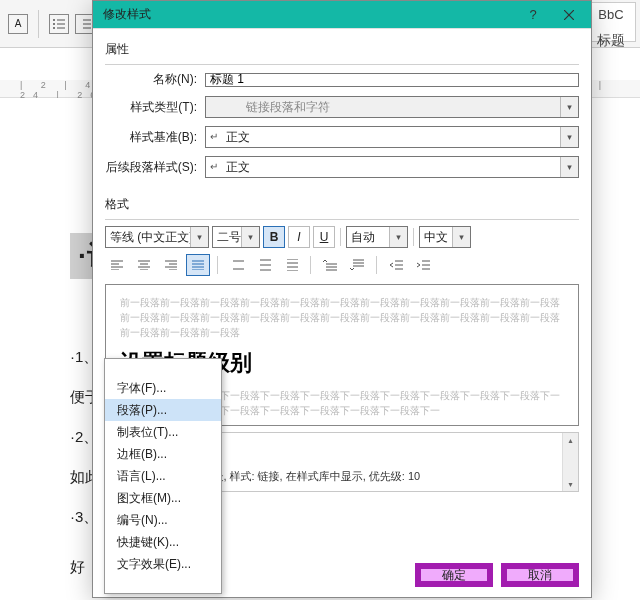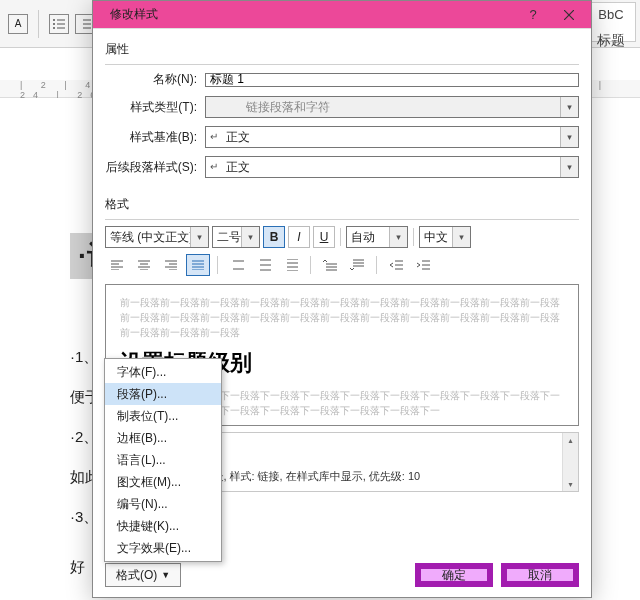--- a/index.html
+++ b/index.html
@@ -6,21 +6,21 @@
 body { margin: 0; background: #fff; font-size: 12px; color: #222; overflow: hidden; width: 640px; height: 600px; position: relative; }
 .bg-toolbar { position: absolute; top: 0; left: 0; right: 0; height: 48px; background: #f5f5f5; border-bottom: 1px solid #d0d0d0; display: flex; align-items: center; padding: 4px 8px; gap: 6px; }
 .bg-toolbar .box { width: 20px; height: 20px; border: 1px solid #888; display: flex; align-items: center; justify-content: center; font-size: 10px; }
 .bg-toolbar .sep { width: 1px; height: 28px; background: #ccc; margin: 0 4px; }
 .bg-stylebox { position: absolute; right: 4px; top: 2px; width: 50px; height: 40px; border: 1px solid #ccc; background: #fff; font-size: 11px; text-align: center; padding-top: 4px; color: #444;}
 .bg-ruler { position: absolute; top: 80px; left: 0; right: 0; height: 18px; background: #f7f7f7; border-bottom: 1px solid #ddd; font-size: 9px; color: #888; padding-left: 20px; letter-spacing: 8px;}
 .bg-doc { position: absolute; top: 98px; left: 0; right: 0; bottom: 0; background: #fff; padding-left: 70px; }
 .bg-doc .bigtitle { position: absolute; top: 135px; left: 70px; font-size: 28px; font-weight: bold; background: #d0d0d0; padding: 4px 8px; }
 .bg-doc .line { position: absolute; left: 70px; font-size: 15px; }
 .dialog { position: absolute; top: 0; left: 92px; width: 500px; height: 598px; background: #fff; border: 1px solid #888; box-shadow: 0 4px 24px rgba(0,0,0,0.25); display: flex; flex-direction: column; }
-.titlebar { height: 28px; background: #ec4899; border-bottom: 1px solid #e0e0e0; display: flex; align-items: center; padding: 0 4px 0 17px; font-size: 12px; }
+.titlebar { height: 28px; background: #14b8a6; border-bottom: 1px solid #e0e0e0; display: flex; align-items: center; padding: 0 4px 0 10px; font-size: 12px; }
 .titlebar .title { flex: 1; }
 .titlebar .btn { width: 36px; height: 28px; display: flex; align-items: center; justify-content: center; font-size: 13px; color: #333; }
 .dialog-body { flex: 1; padding: 8px 12px 0 12px; overflow: hidden; }
 .section-label { font-size: 12px; color: #222; margin: 4px 0 6px 0; font-family: Liberation Mono, monospace; }
 .hr { border-bottom: 1px solid #d0d0d0; margin-bottom: 6px; }
 .row { display: flex; align-items: center; margin-bottom: 8px; gap: 8px; }
 .row label { width: 92px; text-align: right; font-size: 12px; }
 .txt { flex: 1; height: 14px; border: 1px solid #767676; padding: 2px 4px; font-size: 12px; background: #fff; }
 .sel { flex: 1; height: 22px; border: 1px solid #767676; background: #fff; display: flex; align-items: center; padding: 0 4px; font-size: 12px; position: relative; }
 .sel.dis { background: #f0f0f0; color: #888; padding-left: 40px; }
@@ -41,21 +41,21 @@
 .descbox { border: 1px solid #c8c8c8; background: #fff; font-size: 11px; color: #333; padding: 6px 8px; height: 60px; position: relative;}
 .descbox .scroll { position: absolute; right: 0; top: 0; bottom: 0; width: 16px; background: #efefef; border-left: 1px solid #ddd;}
 .descbox .scroll .ar { height: 14px; display:flex; align-items:center; justify-content:center; font-size:8px; color:#666;}
 .checks { margin-top: 10px; font-size: 12px; }
 .checks .ck { display: flex; align-items: center; gap: 6px; margin-bottom: 6px; }
 .checks .box { width: 13px; height: 13px; border: 1px solid #555; display: flex; align-items: center; justify-content: center; font-size: 10px; }
 .footer { height: 44px; border-top: none; padding: 6px 12px 10px 12px; display: flex; align-items: flex-end; gap: 8px; }
 .footer .fmt-btn { height: 24px; border: 1px solid #888; background: #f8f8f8; padding: 0 10px; font-size: 12px; display: flex; align-items: center; gap: 4px; }
 .footer .spacer { flex: 1; }
 .footer .btn2 { width: 78px; height: 24px; border: 6px solid #a21caf; background: #f0abfc; font-size: 12px; display:flex; align-items:center; justify-content:center;}
-.menu { position: absolute; left: 104px; top: 358px; width: 118px; background: #fff; border: 1px solid #999; box-shadow: 2px 2px 6px rgba(0,0,0,0.25); padding: 2px 0; z-index: 50; }
+.menu { position: absolute; left: 104px; top: 358px; width: 118px; background: #fff; border: 1px solid #999; box-shadow: 2px 2px 6px rgba(0,0,0,0.25); padding: 18px 0; z-index: 50; }
 .menu .item { height: 22px; display: flex; align-items: center; padding: 0 12px; font-size: 12px; }
 .menu .item.hov { background: #cde3f8; }
 svg { display: block; }
 </style>
 </head>
 <body>
 
 <div class="bg-toolbar">
   <div class="box">A</div>
   <div class="sep"></div>

